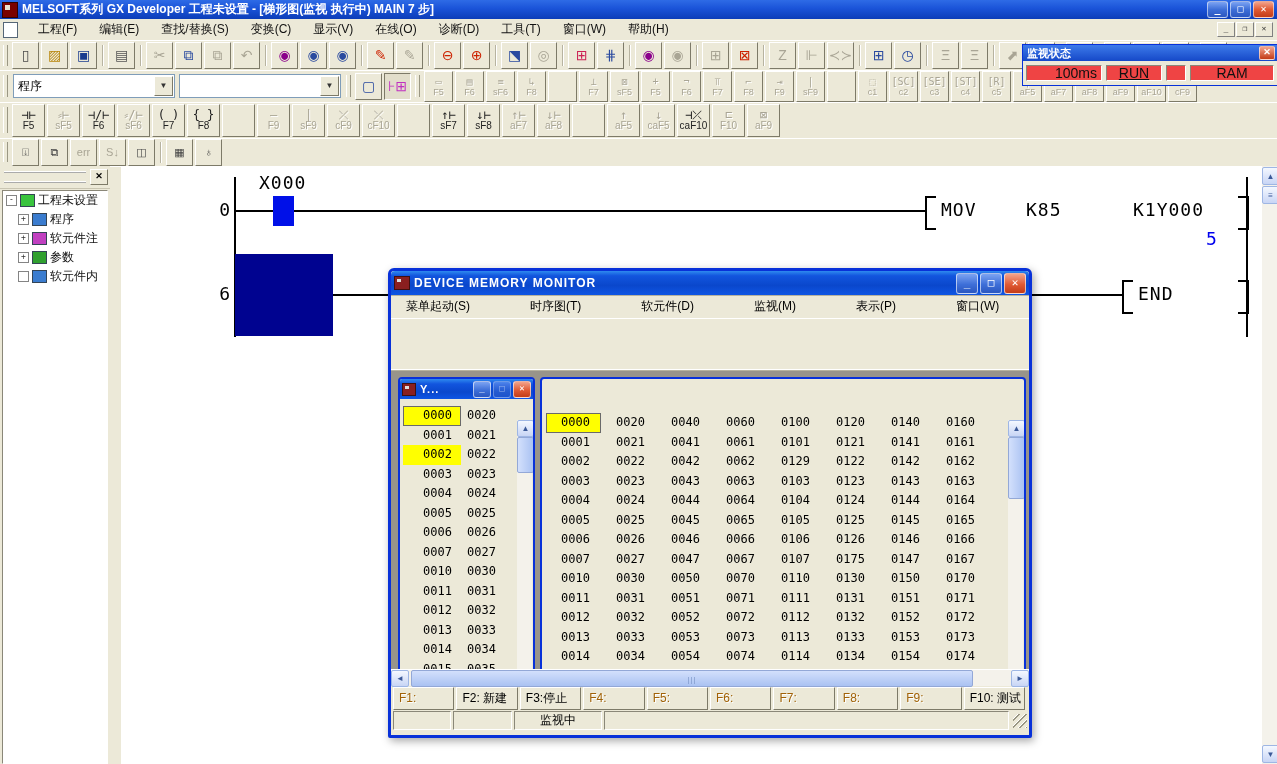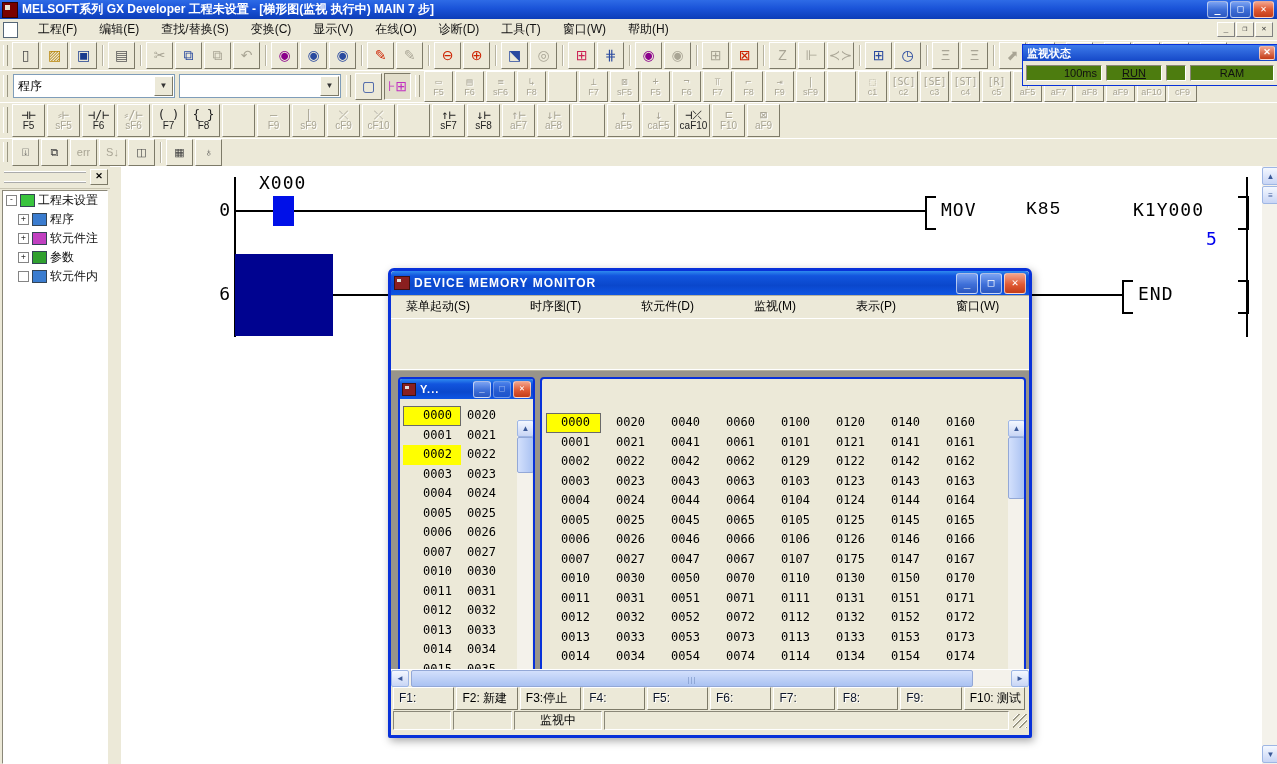--- a/index.html
+++ b/index.html
@@ -59,22 +59,22 @@
     border-color:#fff #7d7a68 #7d7a68 #fff;font-size:8px;text-align:center;line-height:17px;color:#333;}
 
   
   #monstat{left:1022px;top:44px;width:254px;z-index:40;border:1px solid #0831D9;background:#ECE9D8;}
   #monstat .ms-title{height:16px;background:linear-gradient(180deg,#3D7BEA,#1548C8);display:flex;
     align-items:center;color:#fff;font-weight:bold;font-size:11px;padding-left:4px;}
   #monstat .ms-close{margin-left:auto;width:14px;height:12px;margin-right:2px;border-radius:2px;
     background:linear-gradient(180deg,#F2A38C,#C33C18);color:#fff;font-size:9px;line-height:11px;text-align:center;
     border:1px solid rgba(255,255,255,.6);}
   #monstat .ms-body{display:flex;gap:4px;padding:4px 3px;}
-  .ms-field{height:14px;border:1px solid;border-color:#8a8778 #fff #fff #8a8778;font-size:11px;
-    display:flex;align-items:center;justify-content:center;background:#4d7c0f;color:#111;}
+  .ms-field{height:14px;border:1px solid;border-color:#8a8778 #fff #fff #8a8778;font-size:14px;
+    display:flex;align-items:center;justify-content:center;background:#ef4444;color:#111;}
 
   
   #treewrap{left:0;top:166px;width:110px;height:598px;background:#ECE9D8;}
   #treehead{height:22px;display:flex;align-items:center;border-bottom:1px solid #c9c5b2;}
   #treehead .hgrip{flex:1;height:8px;margin:0 4px;border-top:2px ridge #fff;border-bottom:2px ridge #fff;}
   #treehead .tclose{width:16px;height:14px;margin-right:2px;background:#ECE9D8;border:1px solid;
     border-color:#fff #7d7a68 #7d7a68 #fff;font-size:9px;line-height:12px;text-align:center;font-weight:bold;}
   #treebody{position:absolute;top:24px;left:2px;right:2px;bottom:0;background:#fff;
     border:1px solid;border-color:#8a8778 #fff #fff #8a8778;font-size:12px;color:#111;overflow:hidden;}
   .tnode{display:flex;align-items:center;height:19px;white-space:nowrap;}
@@ -151,21 +151,21 @@
 
   #dmm-hsb{height:16px;display:flex;background:#F4F2EB;border-top:1px solid #fff;}
   #dmm-hsb .sbtn{width:16px;height:15px;}
   #dmm-hsb .sthumb{height:15px;width:560px;margin-left:2px;}
   #dmm-hsb .strack{flex:1;}
 
   .dmm-fnrow{height:24px;display:flex;align-items:center;padding:0 2px;background:#ECE9D8;}
   .fnkey{width:59px;height:21px;margin-right:2px;background:#ECE9D8;border:1px solid;
     border-color:#fff #7d7a68 #7d7a68 #fff;font-size:12px;display:flex;align-items:center;
     justify-content:flex-start;padding-left:5px;color:#000;white-space:nowrap;overflow:hidden;}
-  .fnkey.disabled{color:#0f172a;text-shadow:1px 1px 0 #fff;}
+  .fnkey.disabled{color:#a16207;text-shadow:1px 1px 0 #fff;}
   .dmm-status{height:21px;display:flex;align-items:center;gap:2px;padding:0 2px;background:#ECE9D8;}
   .stcell{height:17px;border:1px solid;border-color:#8a8778 #fff #fff #8a8778;font-size:12px;
     display:flex;align-items:center;justify-content:center;color:#000;}
   .stcell.c0{width:56px;}.stcell.c1{width:57px;}.stcell.c2{width:86px;}.stcell.c3{flex:1;}
   .szgrip{width:14px;height:14px;margin-left:2px;
     background:repeating-linear-gradient(135deg,transparent 0 3px,#fff 3px 4px,#9a9784 4px 5px);}
 </style>
 </head>
 <body>
 
@@ -674,21 +674,21 @@
   <div class="lline" style="left:113px;top:11px;width:2px;height:160px;"></div>
   <div class="lline" style="left:1125px;top:11px;width:2px;height:160px;"></div>
 
   <div class="ltext" style="left:80px;top:33px;width:30px;text-align:right;">0</div>
   <div class="ltext" style="left:138px;top:6px;">X000</div>
   <div class="lline" style="left:115px;top:44px;width:37px;height:2px;"></div>
   <div class="abs" id="contact0"></div>
   <div class="lline" style="left:173px;top:44px;width:631px;height:2px;"></div>
   <div class="lbracket open" style="left:804px;top:30px;"></div>
   <div class="ltext" style="left:820px;top:33px;">MOV</div>
-  <div class="ltext" style="left:905px;top:33px;font-family:Liberation Mono, monospace;">K85</div>
+  <div class="ltext" style="left:905px;top:33px;">K85</div>
   <div class="ltext" style="left:1012px;top:33px;">K1Y000</div>
   <div class="lbracket close" style="left:1117px;top:30px;"></div>
   <div class="ltext lblue" style="left:1085px;top:62px;">5</div>
 
   <div class="ltext" style="left:80px;top:117px;width:30px;text-align:right;">6</div>
   <div class="abs" id="selblock"></div>
   <div class="lline" style="left:212px;top:128px;width:790px;height:2px;"></div>
   <div class="lbracket open" style="left:1001px;top:114px;"></div>
   <div class="ltext" style="left:1017px;top:117px;">END</div>
   <div class="lbracket close" style="left:1117px;top:114px;"></div>

